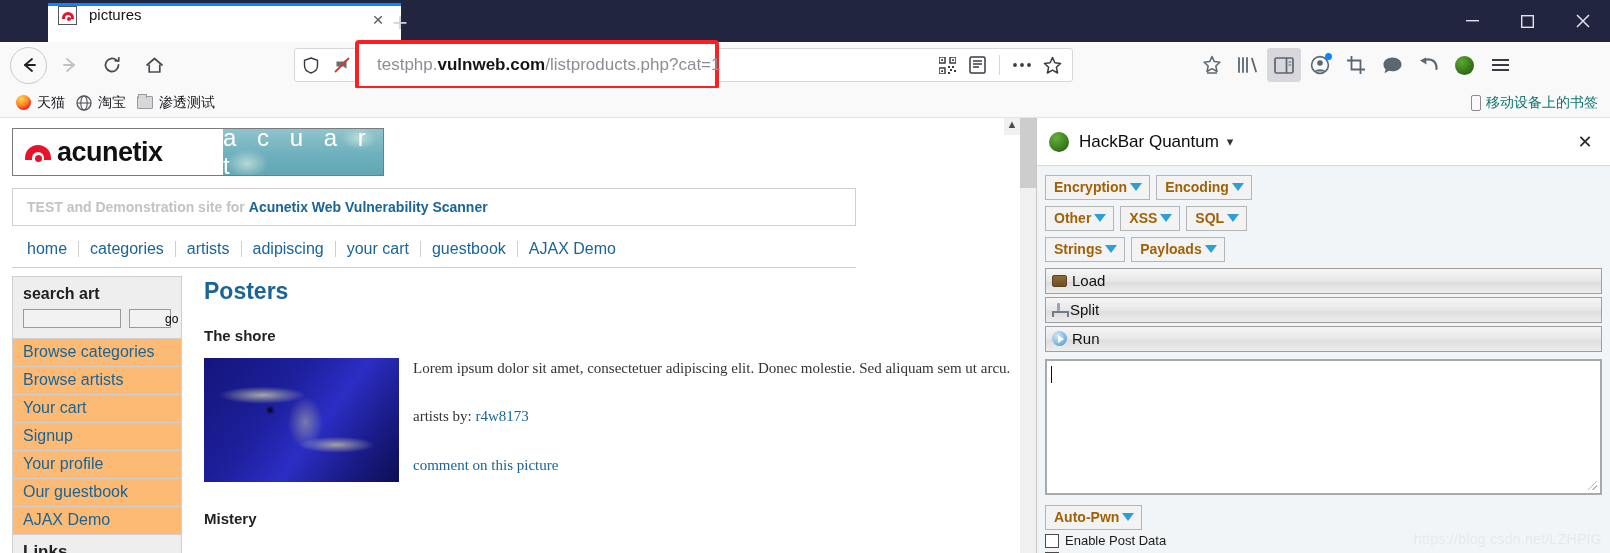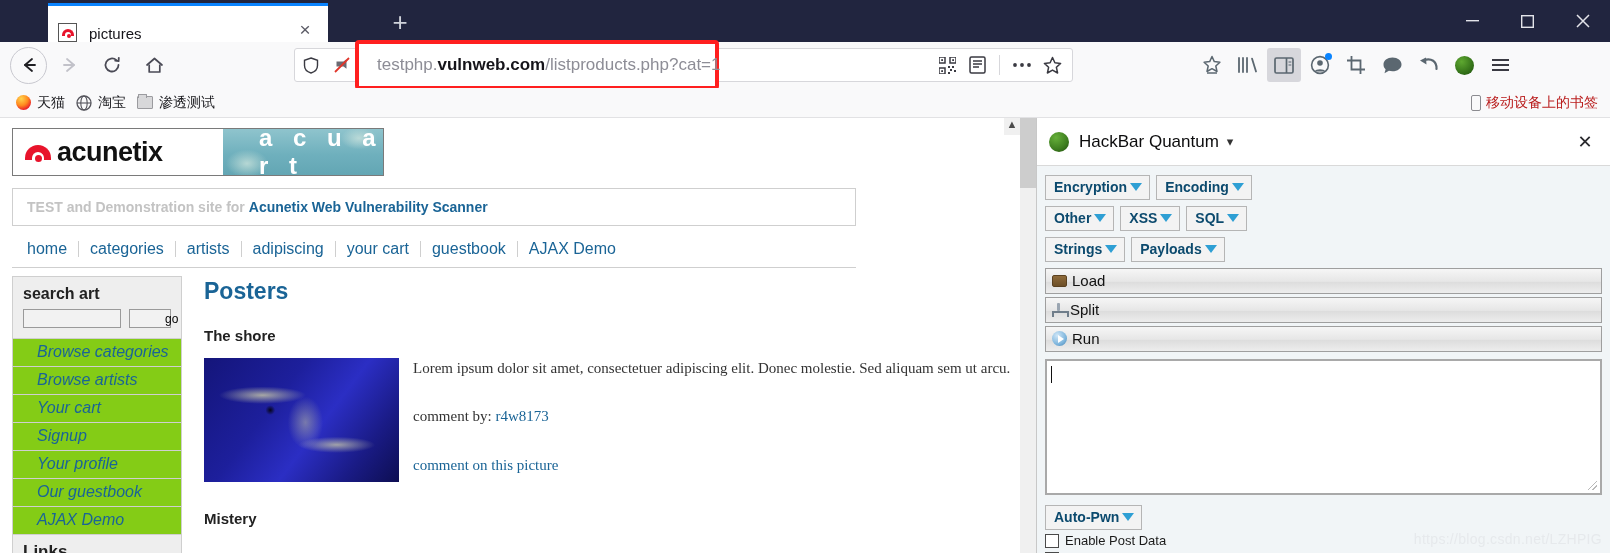--- a/index.html
+++ b/index.html
@@ -10,24 +10,24 @@
     background: #ffffff;
   }
   #app { position: relative; width: 1610px; height: 553px; }
 
   
   .titlebar {
     position: absolute; left: 0; top: 0; width: 1610px; height: 42px;
     background: #21253f;
   }
   .tab {
-    position: absolute; left: 48px; top: 3px; width: 280px; height: 39px;
+    position: absolute; left: 48px; top: 3px; width: 353px; height: 39px;
     background: #ffffff;
     border-top: 3px solid #0a84ff;
-    display: flex; align-items: flex-end; padding: 0 10px;
+    display: flex; align-items: flex-start; padding: 0 10px;
   }
   .tab-favicon {
     width: 19px; height: 19px; flex: 0 0 19px;
     border: 1px solid #555; background: #fff;
     display: flex; align-items: center; justify-content: center;
     margin-right: 12px;
   }
   .tab-favicon .arc {
     width: 12px; height: 7px;
     border: 3px solid #e8132b;
@@ -153,21 +153,21 @@
     width: 16px; height: 13px; background: #d8d8da;
     border: 1px solid #9b9b9f; border-radius: 1px; position: relative;
   }
   .folder-ico::before {
     content: ""; position: absolute; left: 0; top: -3px;
     width: 7px; height: 3px; background: #d8d8da;
     border: 1px solid #9b9b9f; border-bottom: none; border-radius: 1px 1px 0 0;
   }
   .bm-right {
     position: absolute; right: 12px; display: flex; align-items: center;
-    font-size: 14px; color: #b91c1c;
+    font-size: 14px; color: #0f766e;
   }
   .phone-ico {
     width: 10px; height: 16px; border: 1.5px solid #8b8b90;
     border-radius: 2px; margin-right: 5px;
   }
 
   
   .viewport {
     position: absolute; left: 0; top: 118px;
     width: 1020px; height: 435px;
@@ -202,21 +202,21 @@
   .logo-word { font-size: 27px; font-weight: 700; color: #111; letter-spacing: -0.5px; }
   .logo-right {
     flex: 1;
     background:
       radial-gradient(ellipse 30px 20px at 15% 75%, rgba(190,220,215,.9), transparent 70%),
       radial-gradient(ellipse 26px 16px at 85% 20%, rgba(200,225,220,.8), transparent 70%),
       linear-gradient(180deg, #8fc4cd 0%, #6fb0bd 55%, #63a6b4 100%);
     display: flex; align-items: center; justify-content: center;
   }
   .logo-acuart {
-    font-size: 24px; color: #ffffff; letter-spacing: 7px; font-weight: 700; padding-left: 36px;
+    font-size: 24px; color: #ffffff; letter-spacing: 7px; font-weight: 400;
   }
 
   .banner {
     width: 844px; height: 38px;
     border: 1px solid #cfcfcf; background: #ffffff;
     display: flex; align-items: center; padding-left: 14px;
     font-size: 14px; font-weight: 700; color: #c3c3c3;
     margin-bottom: 6px;
   }
   .banner a { color: #1a6496; text-decoration: none; margin-left: 4px; }
@@ -244,24 +244,24 @@
     background: #f2f2f2; font-size: 12px; padding: 0 3px;
     font-family: "Liberation Sans", sans-serif;
   }
   .searchrow button {
     height: 19px; min-width: 36px; border: 1px solid #9a9a9a;
     background: #f2f2f2; font-size: 12px; cursor: pointer;
     font-family: "Liberation Sans", sans-serif;
     padding-left: 35px;
   }
   .sidelink {
-    display: block; background: #84cc16;
+    display: block; background: #fdba74;
     border: 1px solid #cfcfcf; border-bottom: none;
-    padding: 4px 0 5px 24px;
-    font-size: 16px; color: #1a6496; text-decoration: none; font-style: italic;
+    padding: 4px 0 5px 10px;
+    font-size: 16px; color: #1a6496; text-decoration: none;
   }
   .sidelink:last-of-type { border-bottom: 1px solid #cfcfcf; }
   .sidehead {
     background: #eeeeee; border: 1px solid #cfcfcf; border-top: none;
     padding: 7px 0 8px 10px; font-size: 17px; font-weight: 700; color: #222;
   }
 
   .rightcol { flex: 1; padding-left: 22px; }
   .pagetitle { font-size: 23px; color: #1a6496; font-weight: 700; margin: 2px 0 22px 0; }
   .arttitle { font-size: 15px; font-weight: 700; color: #222; margin-bottom: 14px; }
@@ -302,21 +302,21 @@
     margin-left: auto; width: 26px; height: 26px;
     display: flex; align-items: center; justify-content: center;
     font-size: 18px; color: #2a2a2e;
   }
 
   .sb-body { padding: 9px 8px 0 8px; }
   .btnrow { display: flex; gap: 6px; margin-bottom: 6px; }
   .hbtn {
     border: 1px solid #b5b5b5; background: #f3f3f3;
     padding: 3px 7px 4px 8px;
-    font-size: 14px; font-weight: 700; color: #0c4a6e;
+    font-size: 14px; font-weight: 700; color: #a16207;
     display: inline-flex; align-items: center; gap: 3px;
     cursor: pointer; font-family: "Liberation Sans", sans-serif;
   }
   .caret {
     width: 0; height: 0;
     border-left: 6px solid transparent; border-right: 6px solid transparent;
     border-top: 8px solid #2e9fd4;
   }
   .actionrow { display: flex; gap: 3px; margin: 2px 0 7px 0; flex-direction: column; }
   .abtn {
@@ -648,21 +648,21 @@
 
         <div class="rightcol">
           <div class="pagetitle">Posters</div>
 
           <div class="arttitle">The shore</div>
           <div class="artrow">
             <div class="artimg"></div>
             <div class="arttext">
               <p>Lorem ipsum dolor sit amet, consectetuer adipiscing elit. Donec molestie. Sed aliquam sem ut arcu.</p>
               <p>
-                <span>comment by:</span>
+                <span>artists by:</span>
                 <a href="#">r4w8173</a>
               </p>
               <a href="#">comment on this picture</a>
             </div>
           </div>
           <div class="arttitle2">Mistery</div>
         </div>
 
       </div>
     </div>

